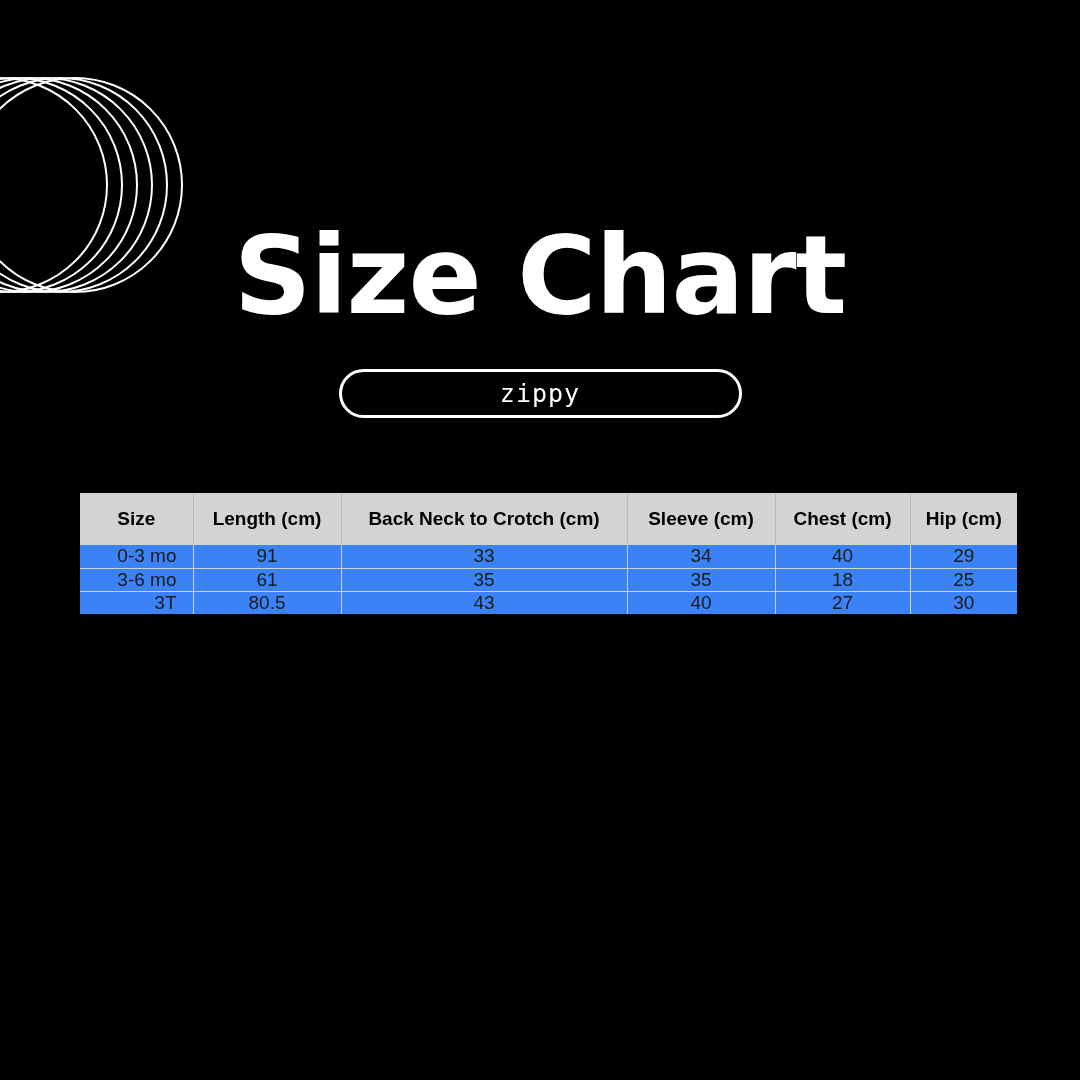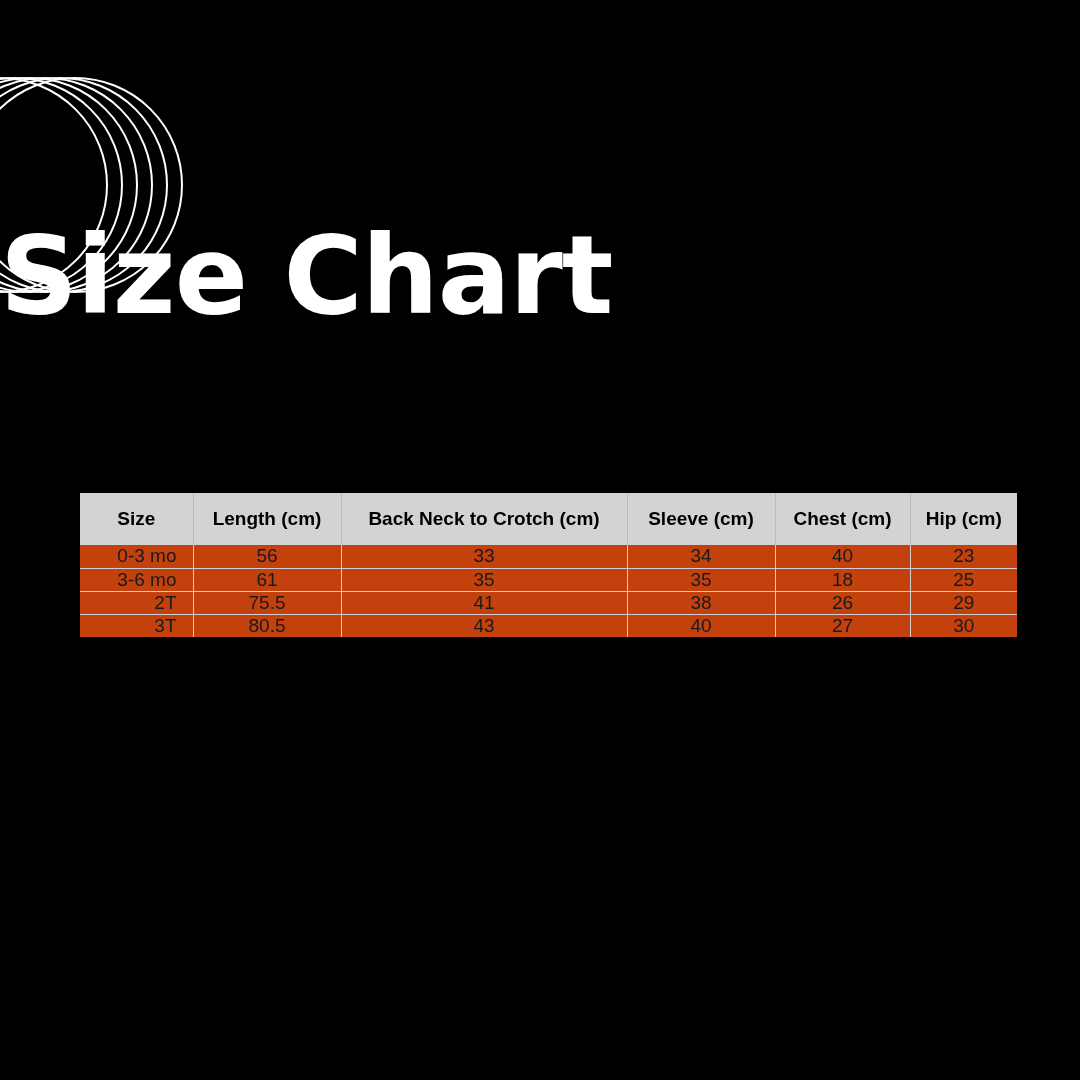--- a/index.html
+++ b/index.html
@@ -26,20 +26,21 @@
     height: 250px;
     pointer-events: none;
   }
 
   
   .title {
     position: absolute;
     left: 0;
     right: 0;
     top: 222px;
+    text-align: center;
     color: #ffffff;
     font-family: "DejaVu Sans", sans-serif;
     font-weight: bold;
     font-size: 108px;
     line-height: 1;
     letter-spacing: -1px;
   }
 
   
   .pill-wrap {
@@ -105,21 +106,21 @@
 
   table.size-table tbody td {
     height: 23px;
     font-size: 19px;
     color: #1a1a1a;
     padding: 0 14px;
     text-align: center;
     border-top: 1px solid #d0d0d0;
     border-right: 1px solid #d0d0d0;
     box-sizing: border-box;
-    background: #c2410c;
+    background: #3b82f6;
   }
   table.size-table tbody td:last-child { border-right: none; }
 
   table.size-table tbody td.size-cell {
     text-align: right;
     padding-right: 16px;
   }
 
   table.size-table tbody tr:first-child td { border-top: none; }
 </style>
@@ -136,20 +137,23 @@
         <circle cx="150" cy="125" r="107"></circle>
         <circle cx="165" cy="125" r="107"></circle>
         <circle cx="180" cy="125" r="107"></circle>
         <circle cx="195" cy="125" r="107"></circle>
       </g>
     </svg>
   </div>
 
   <div class="title">Size Chart</div>
 
+  <div class="pill-wrap">
+    <div class="pill">zippy</div>
+  </div>
 
   <div class="table-wrap">
     <table class="size-table">
       <colgroup>
         <col class="c-size">
         <col class="c-length">
         <col class="c-bnc">
         <col class="c-sleeve">
         <col class="c-chest">
         <col class="c-hip">
@@ -160,43 +164,35 @@
           <th>Length (cm)</th>
           <th>Back Neck to Crotch (cm)</th>
           <th>Sleeve (cm)</th>
           <th>Chest (cm)</th>
           <th>Hip (cm)</th>
         </tr>
       </thead>
       <tbody>
         <tr>
           <td class="size-cell">0-3 mo</td>
-          <td>56</td>
+          <td>91</td>
           <td>33</td>
           <td>34</td>
           <td>40</td>
-          <td>23</td>
+          <td>29</td>
         </tr>
         <tr>
           <td class="size-cell">3-6 mo</td>
           <td>61</td>
           <td>35</td>
           <td>35</td>
           <td>18</td>
           <td>25</td>
         </tr>
         <tr>
-          <td class="size-cell">2T</td>
-          <td>75.5</td>
-          <td>41</td>
-          <td>38</td>
-          <td>26</td>
-          <td>29</td>
-        </tr>
-        <tr>
           <td class="size-cell">3T</td>
           <td>80.5</td>
           <td>43</td>
           <td>40</td>
           <td>27</td>
           <td>30</td>
         </tr>
       </tbody>
     </table>
   </div>

